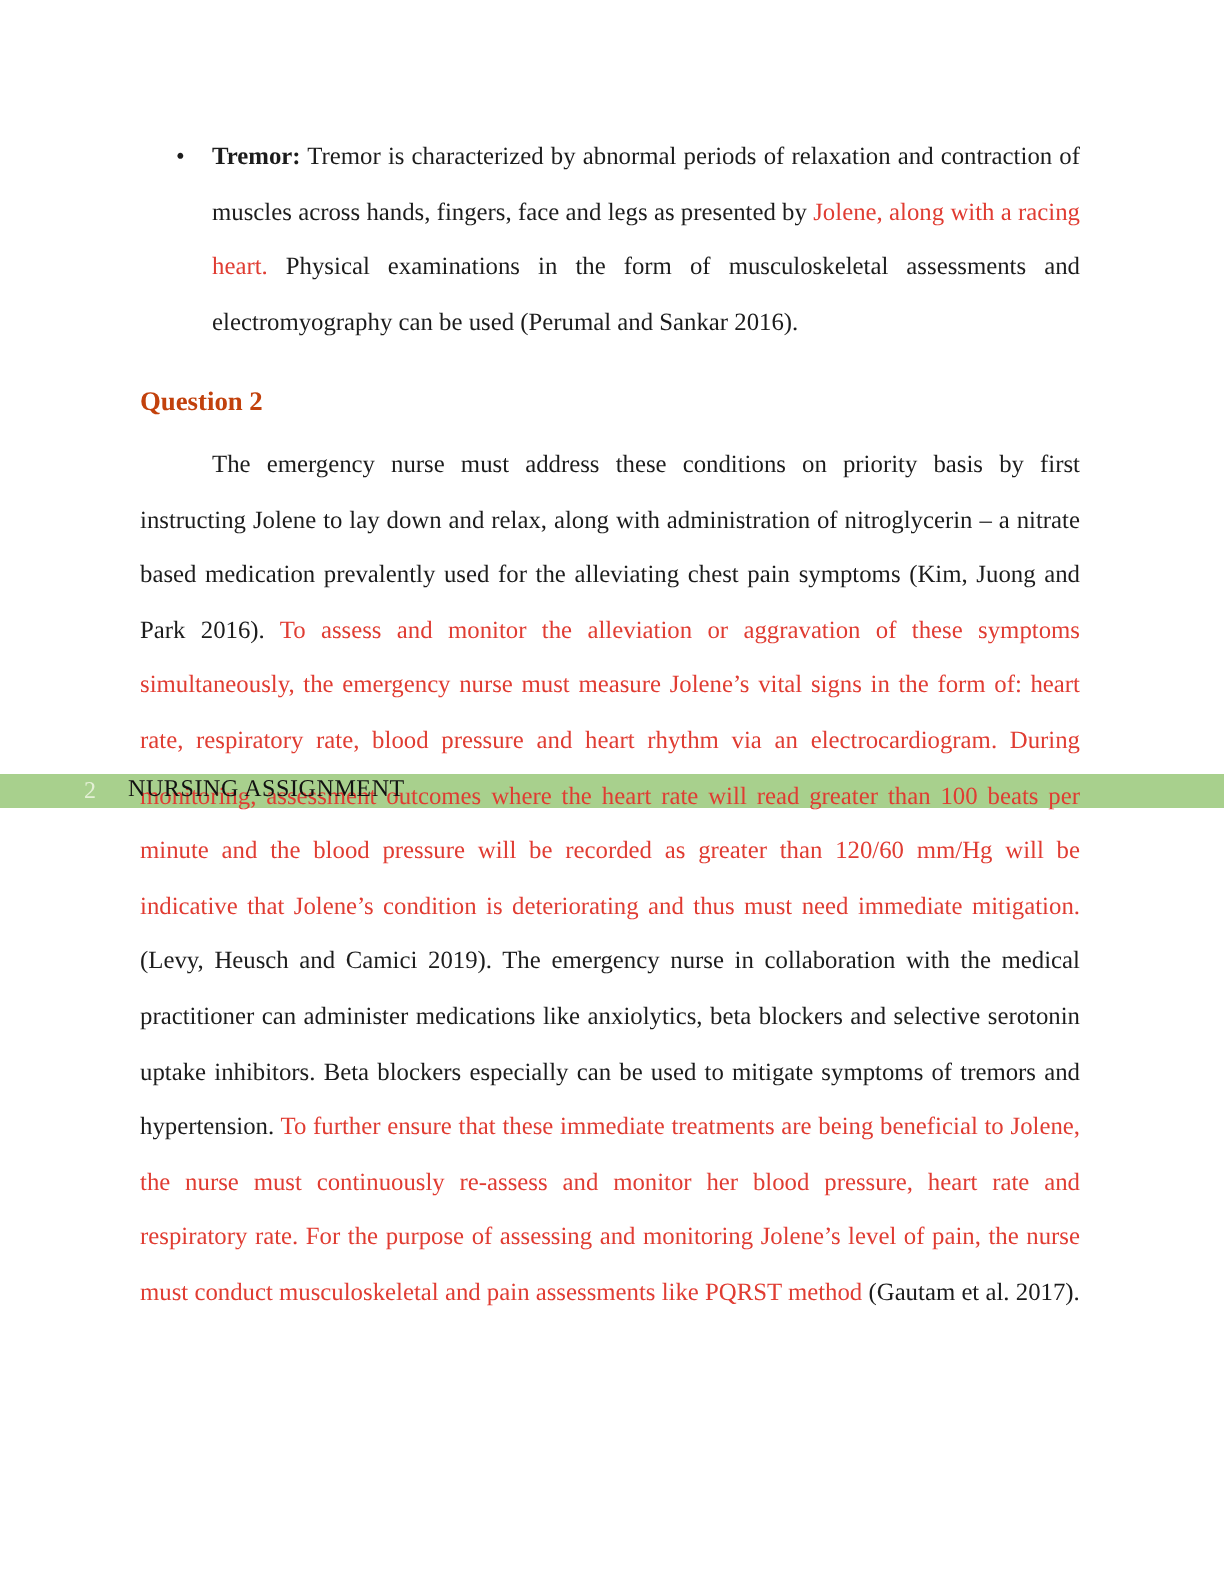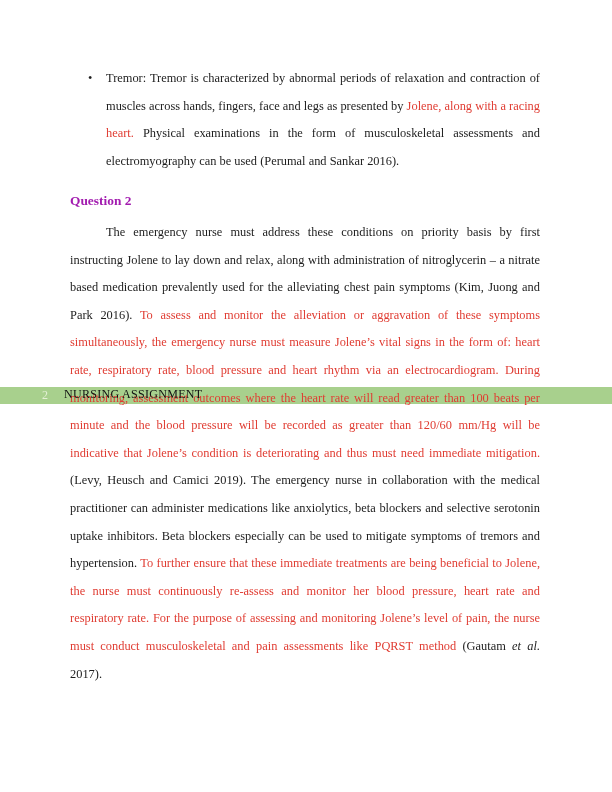--- a/index.html
+++ b/index.html
@@ -80,37 +80,37 @@
     font-size: 12.4px;
     line-height: 27.6px;
   }
   .doc-heading {
     position: absolute;
     left: 70px;
     top: 193px;
     margin: 0;
     font-size: 13.4px;
     font-weight: bold;
-    color: #a21caf;
+    color: #c2410c;
   }
   .body-para {
     position: absolute;
     left: 70px;
     top: 219px;
     width: 470px;
     margin: 0;
     font-size: 12.4px;
     line-height: 27.6px;
     text-align: justify;
     text-indent: 36px;
   }
   .seg-normal { color: var(--body-text, #1c1c1c); }
-  .seg-bold   { font-weight: normal; color: var(--body-text, #1c1c1c); }
+  .seg-bold   { font-weight: bold; color: var(--body-text, #1c1c1c); }
   .seg-red    { color: var(--red-text, #e03c32); }
-  .seg-italic { font-style: italic; color: var(--body-text, #1c1c1c); }
+  .seg-italic { color: var(--body-text, #1c1c1c); }
 </style>
 </head>
 <body>
 
 <div class="page">
 
   <div class="header-band"></div>
 
   <div class="content">
 

